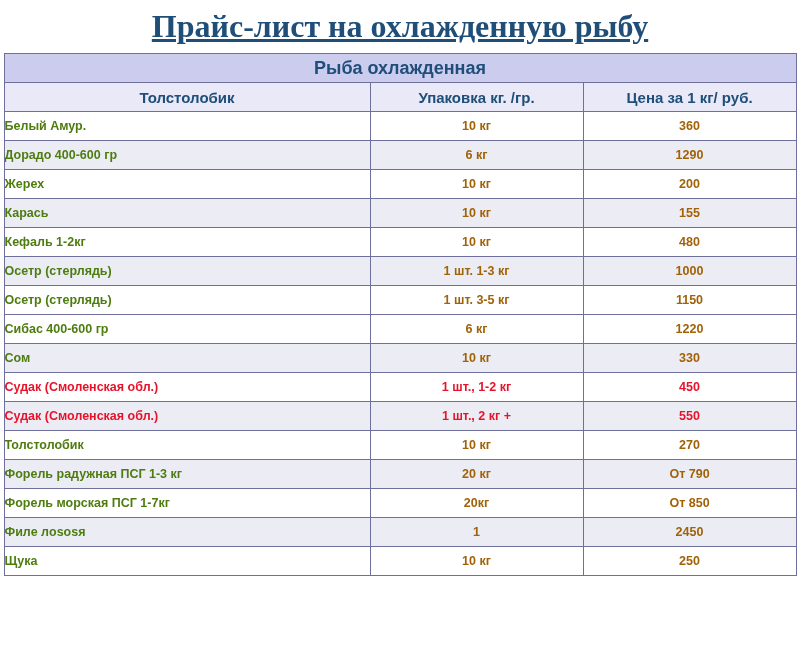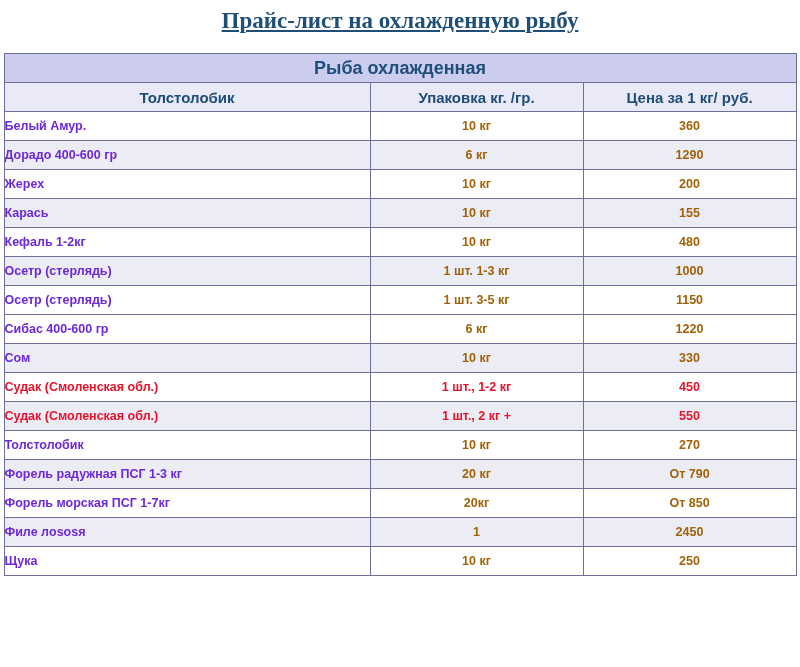--- a/index.html
+++ b/index.html
@@ -16,30 +16,30 @@
   .page {
     width: 800px;
     height: 667px;
     position: relative;
     box-sizing: border-box;
   }
   .doc-title {
     text-align: center;
     font-family: "Liberation Serif", serif;
     font-weight: bold;
-    font-size: 23px;
+    font-size: 32px;
     color: #1F4E79;
     text-decoration: underline;
     padding-top: 8px;
     padding-bottom: 8px;
     letter-spacing: 0px;
   }
   table.price {
     width: 792px;
-    margin: 11px auto;
+    margin: 0 auto;
     border-collapse: collapse;
     table-layout: fixed;
     font-size: 13px;
   }
   table.price td, table.price th {
     border: 1px solid #6f6f9c;
     padding: 0;
     height: 28px;
     vertical-align: middle;
   }
@@ -58,21 +58,21 @@
     font-weight: bold;
     font-size: 15px;
     color: #1F4E79;
     height: 30px;
   }
   .name-cell {
     text-align: left;
     padding-left: 6px;
     font-weight: bold;
     font-size: 12.5px;
-    color: #6d28d9;
+    color: #4d7c0f;
     white-space: nowrap;
     overflow: hidden;
   }
   .pack-cell, .price-cell {
     text-align: center;
     font-weight: bold;
     font-size: 12.5px;
     color: #a16207;
     white-space: nowrap;
   }

